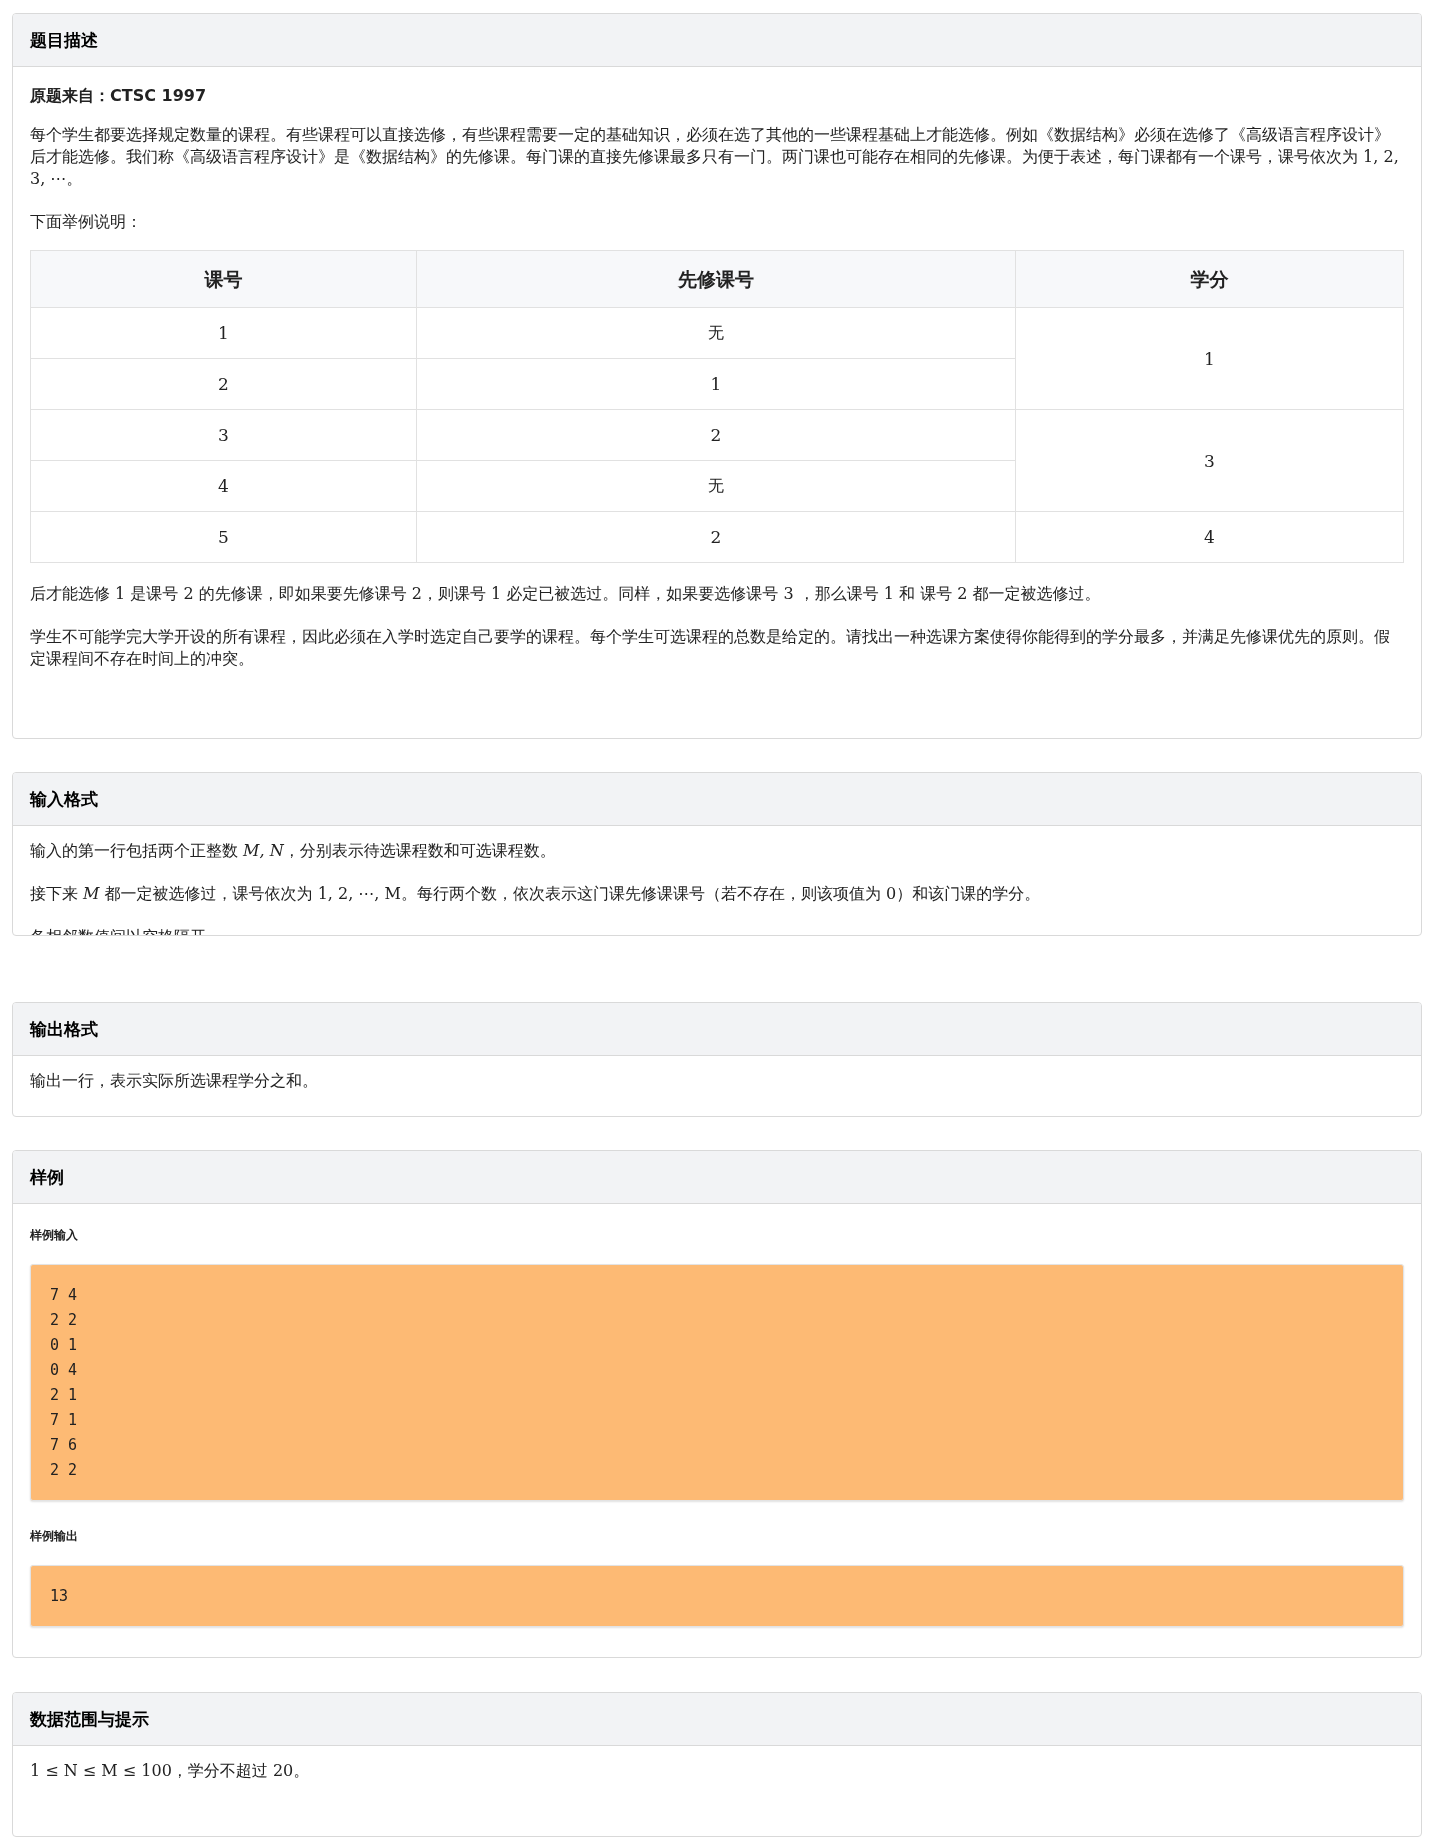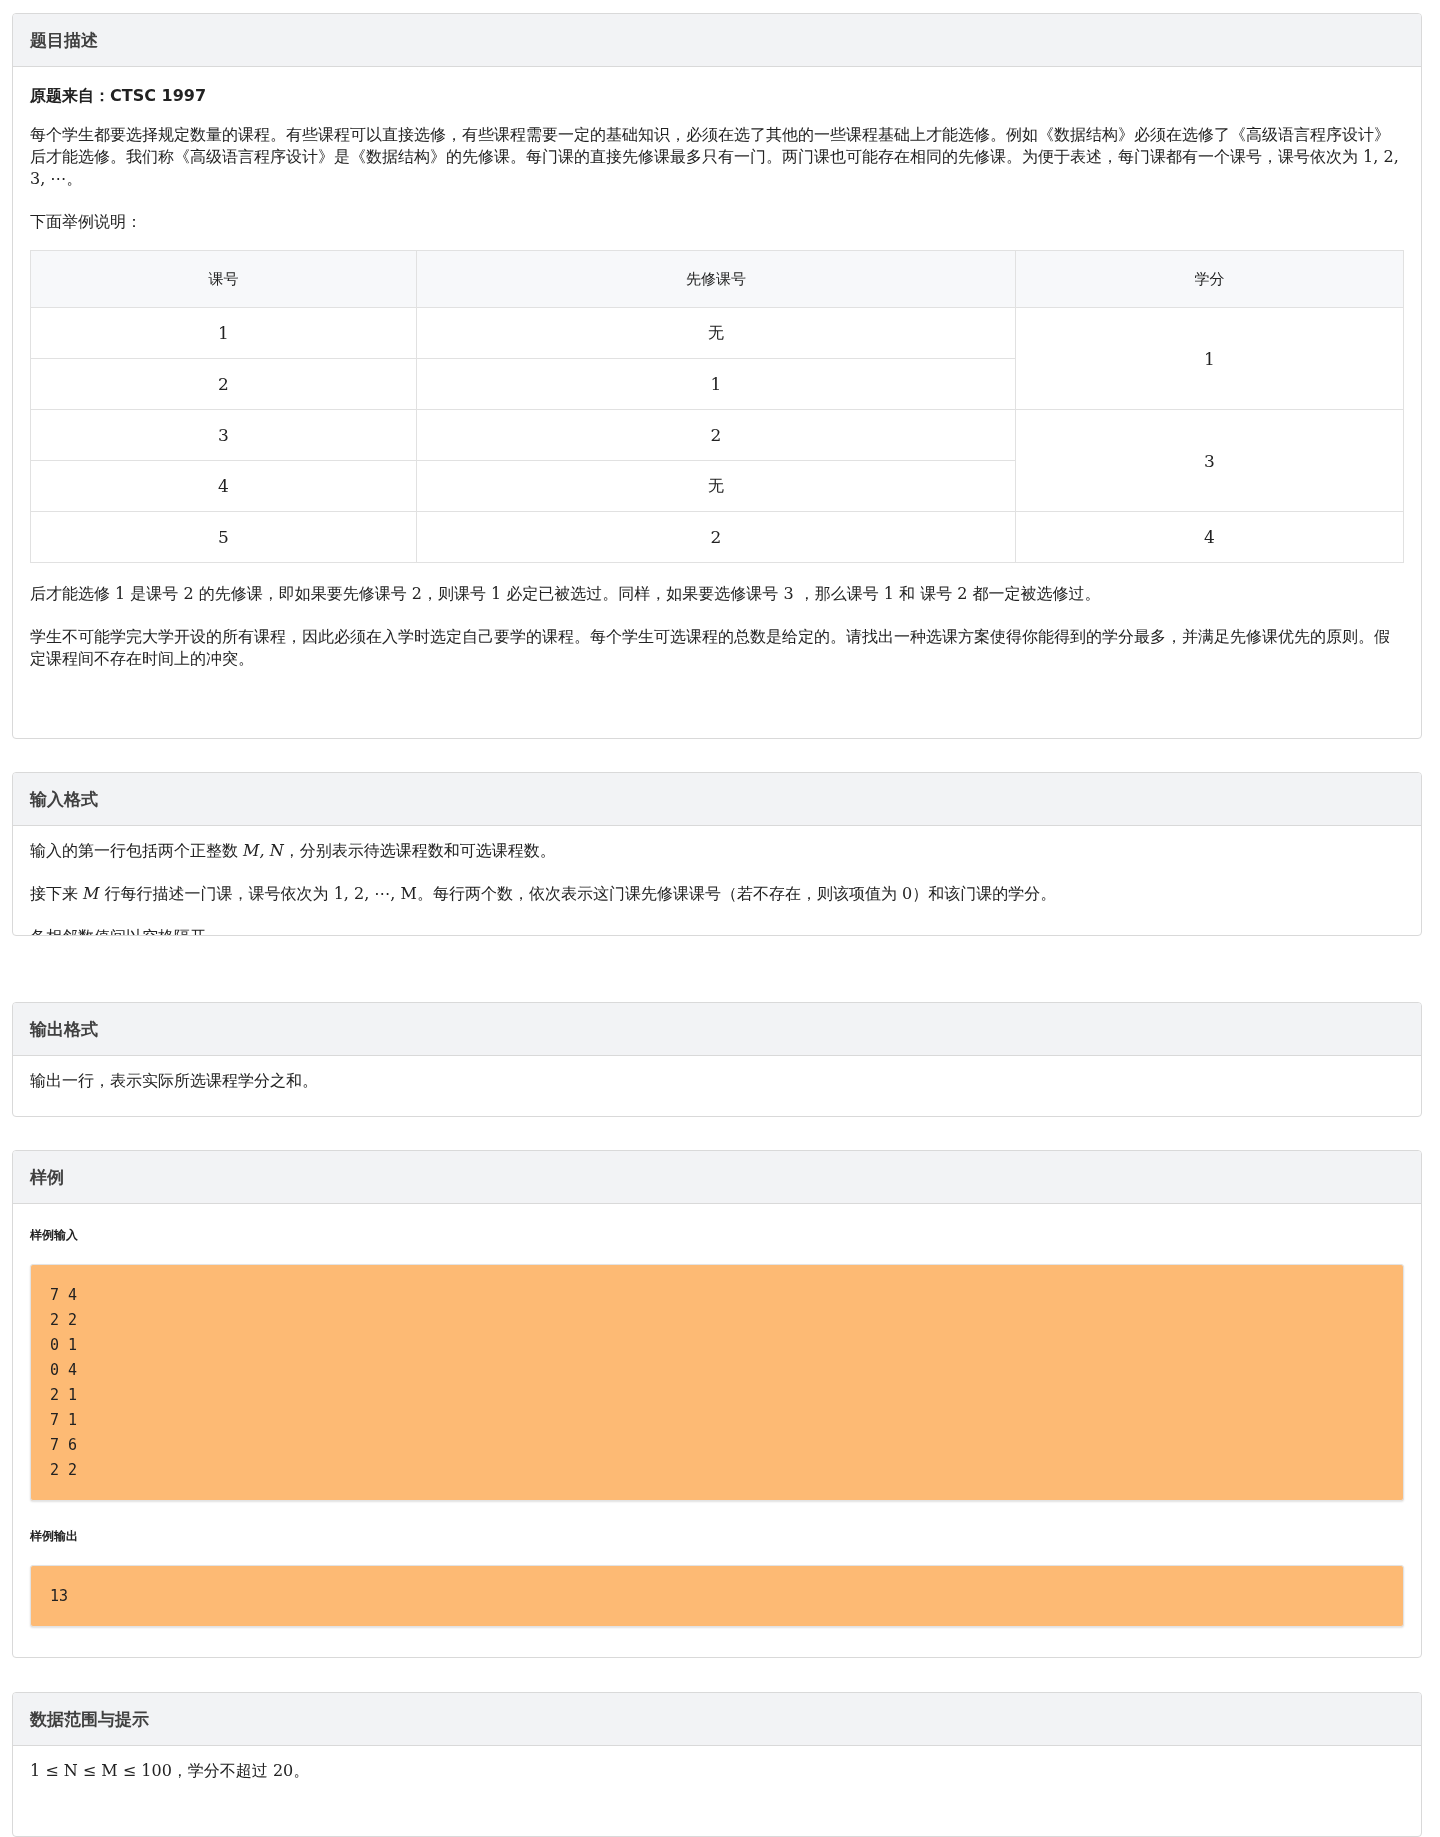--- a/index.html
+++ b/index.html
@@ -11,35 +11,35 @@
     position: relative;
   }
   .card {
     position: absolute; left: 12px; width: 1410px;
     border: 1px solid #d9d9d9; border-radius: 4px; background: #fff;
     overflow: hidden;
   }
   .card-header {
     height: 53px; background: #f2f3f5; border-bottom: 1px solid #d9d9d9;
     padding: 0 17px; display: flex; align-items: center;
-    font-weight: bold; font-size: 17px; color: #404040;
+    font-weight: bold; font-size: 17px; color: #000000;
   }
   .card-body { padding: 14px 17px 0 17px; }
   .card-body p { margin: 0 0 21px 0; }
   .math { font-family: "DejaVu Serif", "Liberation Serif", serif; }
   .math i { font-style: italic; }
   .subtitle { font-weight: bold; margin: 4px 0 17px 0; }
   table.ex {
     border-collapse: collapse; width: 1373px; margin: 0 0 20px 0;
     table-layout: fixed;
   }
   table.ex th, table.ex td {
     border: 1px solid #e1e1e1; text-align: center; vertical-align: middle;
   }
-  table.ex th { background: #f7f8fa; height: 57px; font-weight: normal; font-size: 15px; }
+  table.ex th { background: #f7f8fa; height: 57px; font-weight: bold; font-size: 19px; }
   table.ex td { height: 51px; font-family: "DejaVu Serif", "Liberation Serif", serif; font-size: 17px; }
   table.ex td.cjk { font-family: "DejaVu Sans", "Liberation Sans", sans-serif; font-size: 16px; }
   .sub-title { font-weight: bold; font-size: 12px; margin: 12px 0 18px 0; }
   .code-box {
     border: 1px solid #e3e3e3; border-radius: 3px; background: #fdba74;
     box-shadow: 0 1px 2px rgba(0,0,0,0.12);
     padding: 18px 19px 16px 19px;
     font-family: "DejaVu Sans Mono", "Liberation Mono", monospace;
     font-size: 15px; line-height: 25px; white-space: pre; margin-bottom: 22px;
   }
@@ -96,21 +96,21 @@
 
     <p><span>后才能选修 </span><span class="math">1</span><span> 是课号 </span><span class="math">2</span><span> 的先修课，即如果要先修课号 </span><span class="math">2</span><span>，则课号 </span><span class="math">1</span><span> 必定已被选过。同样，如果要选修课号 </span><span class="math">3</span><span> ，那么课号 </span><span class="math">1</span><span> 和 课号 </span><span class="math">2</span><span> 都一定被选修过。</span></p>
     <p>学生不可能学完大学开设的所有课程，因此必须在入学时选定自己要学的课程。每个学生可选课程的总数是给定的。请找出一种选课方案使得你能得到的学分最多，并满足先修课优先的原则。假定课程间不存在时间上的冲突。</p>
   </div>
 </div>
 
 <div class="card" style="top:772px; height:164px;">
   <div class="card-header">输入格式</div>
   <div class="card-body">
     <p><span>输入的第一行包括两个正整数 </span><span class="math"><i>M, N</i></span><span>，分别表示待选课程数和可选课程数。</span></p>
-    <p><span>接下来 </span><span class="math"><i>M</i></span><span> 行每行描述一门课，课号依次为 </span><span class="math">1, 2, ⋯, M</span><span>。每行两个数，依次表示这门课先修课课号（若不存在，则该项值为 </span><span class="math">0</span><span>）和该门课的学分。</span></p>
+    <p><span>接下来 </span><span class="math"><i>M</i></span><span> 都一定被选修过，课号依次为 </span><span class="math">1, 2, ⋯, M</span><span>。每行两个数，依次表示这门课先修课课号（若不存在，则该项值为 </span><span class="math">0</span><span>）和该门课的学分。</span></p>
     <p>各相邻数值间以空格隔开。</p>
   </div>
 </div>
 
 <div class="card" style="top:1002px; height:115px;">
   <div class="card-header">输出格式</div>
   <div class="card-body">
     <p>输出一行，表示实际所选课程学分之和。</p>
   </div>
 </div>

